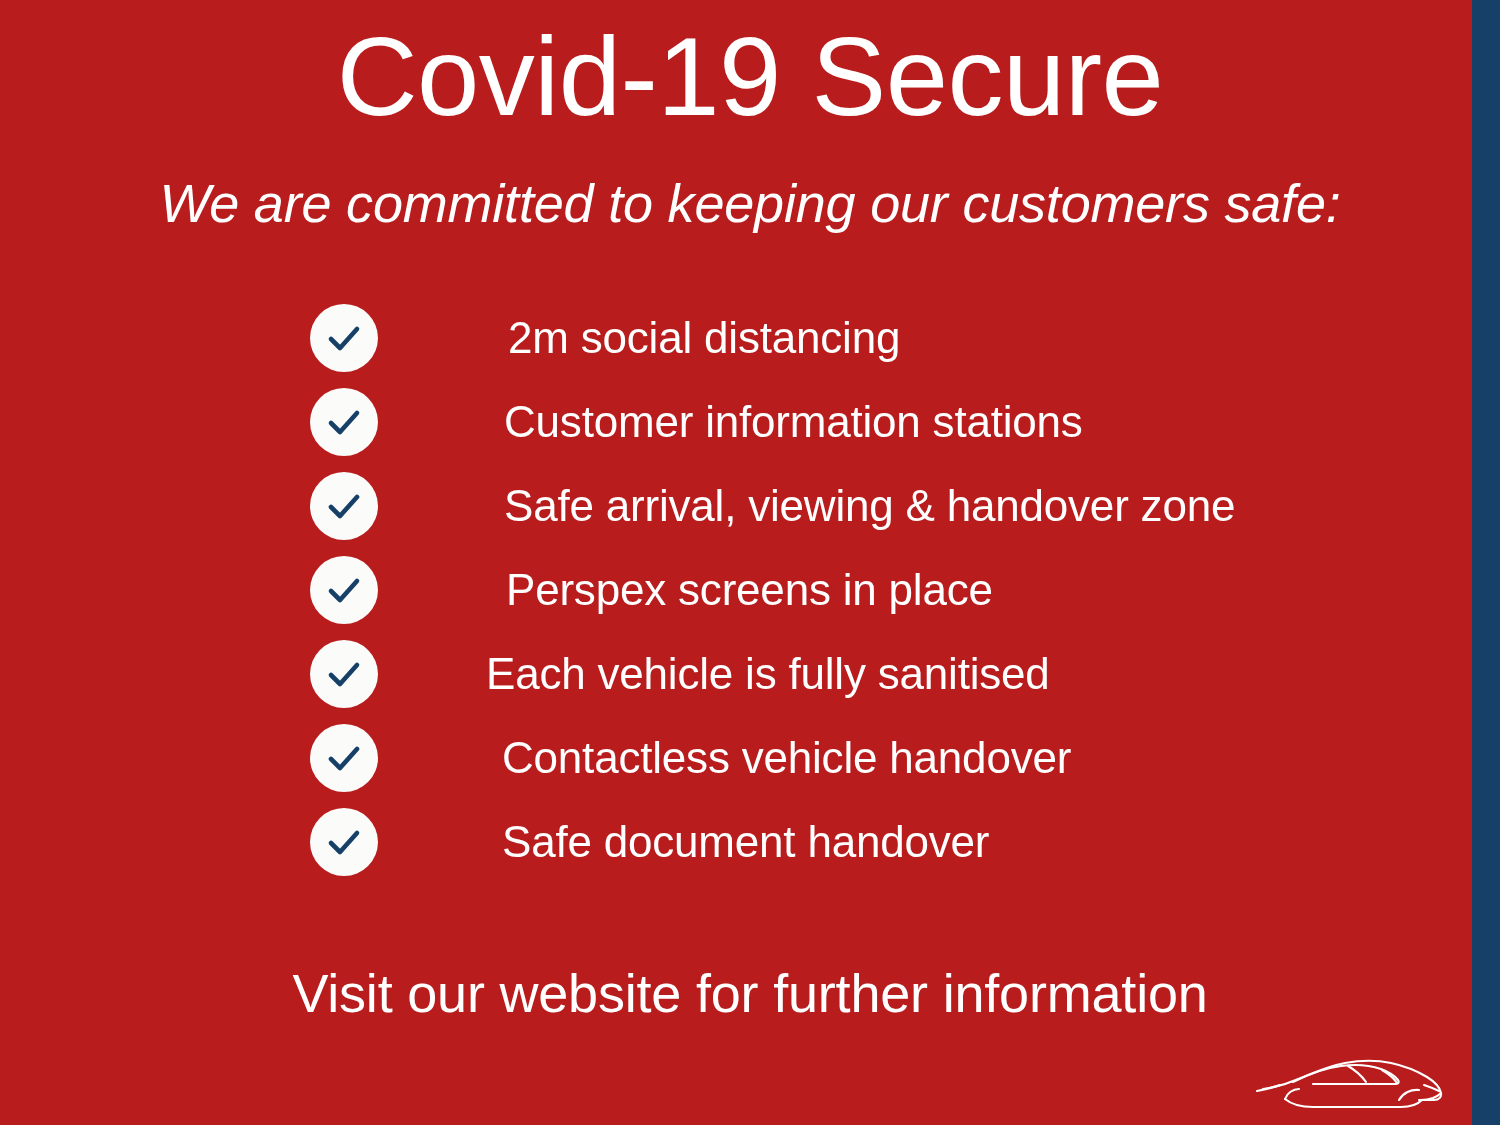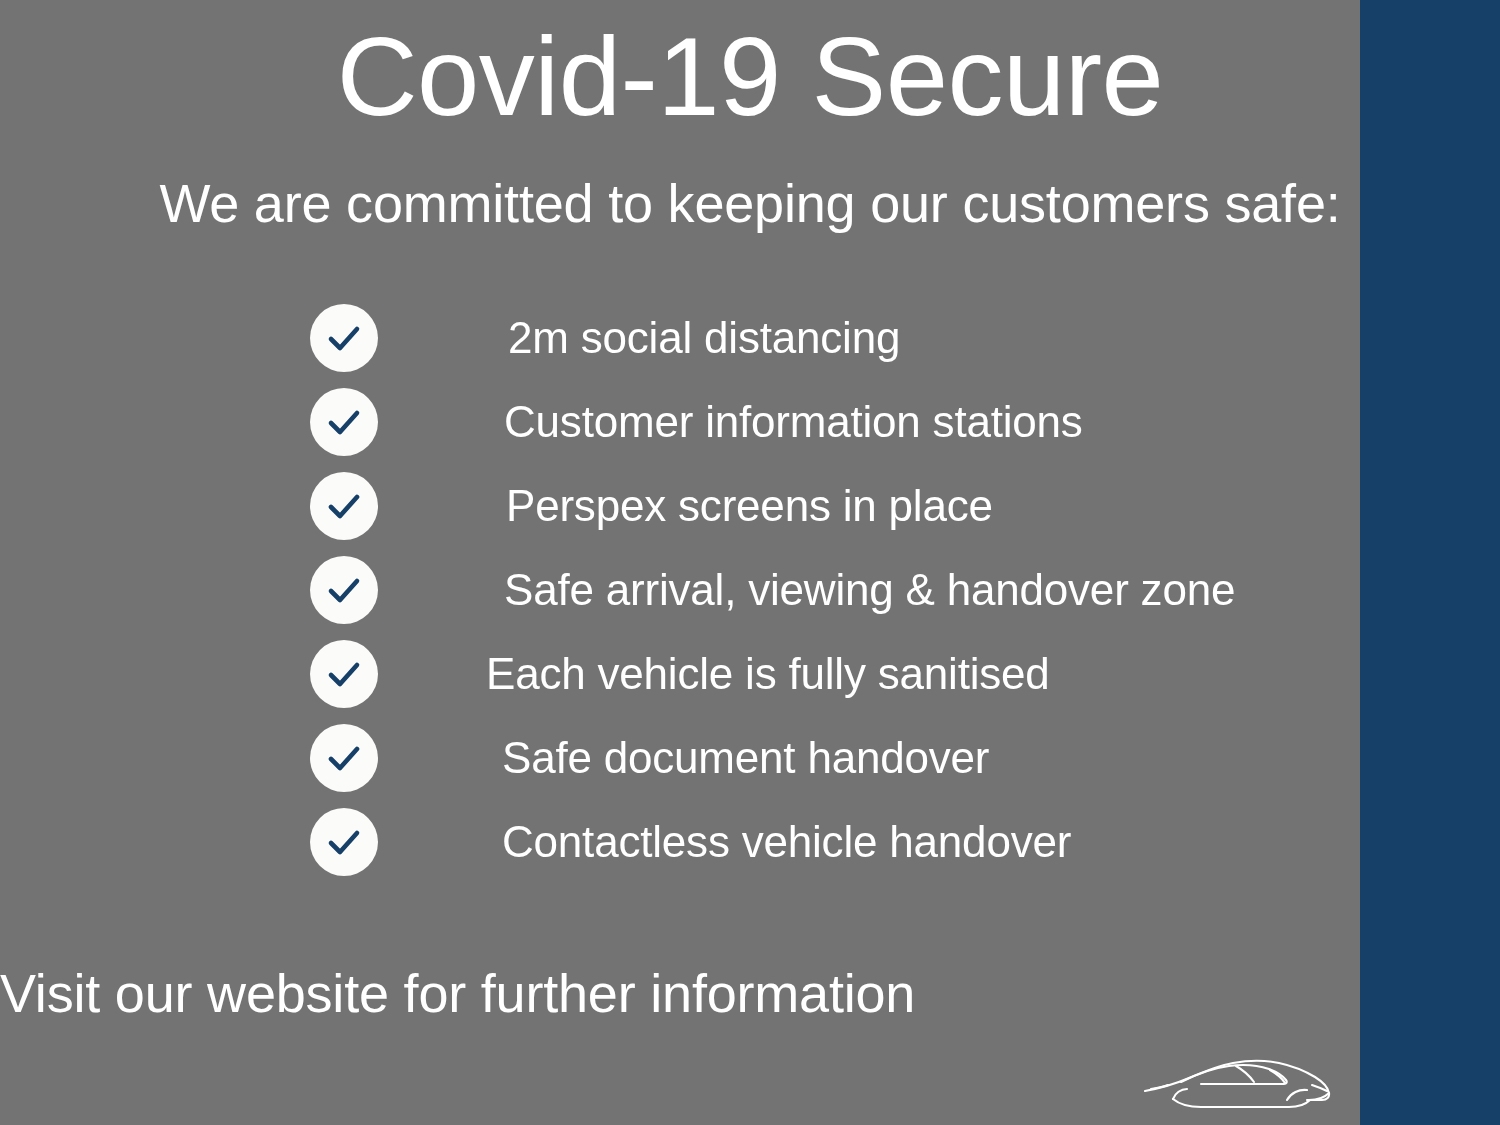--- a/index.html
+++ b/index.html
@@ -8,23 +8,23 @@
   }
   body {
     width: 1500px;
     height: 1125px;
     overflow: hidden;
     font-family: "Liberation Sans", sans-serif;
     background: #174069;
   }
   .poster {
     position: relative;
-    width: 1360px;
+    width: 1472px;
     height: 1125px;
-    background: #737373;
+    background: #b91c1c;
     box-sizing: border-box;
   }
 
   
   .title {
     position: absolute;
     left: 0;
     top: 18px;
     width: 1500px;
     text-align: center;
@@ -41,20 +41,21 @@
     left: 0;
     top: 172px;
     width: 1500px;
     text-align: center;
     color: #ffffff;
     font-size: 54px;
     line-height: 62px;
     font-weight: 300;
     letter-spacing: -0.2px;
     white-space: nowrap;
+    font-style: italic;
   }
 
   
   .checklist {
     position: absolute;
     left: 310px;
     top: 296px;
     width: 1000px;
   }
   .check-row {
@@ -95,21 +96,21 @@
   .gap-4 .check-label { margin-left: 108px; text-align: center; }
   .gap-5 .check-label { margin-left: 124px; }
   .gap-6 .check-label { margin-left: 124px; }
 
   
   .footer-note {
     position: absolute;
     left: 0;
     top: 962px;
     width: 1500px;
-    text-align: left;
+    text-align: center;
     color: #ffffff;
     font-size: 54px;
     line-height: 62px;
     font-weight: 300;
     letter-spacing: -0.2px;
     white-space: nowrap;
   }
 
   
   .logo {
@@ -159,63 +160,63 @@
 
     <div class="check-row gap-1">
       <span class="check-badge">
         <svg viewBox="0 0 44 44" aria-hidden="true">
           <polyline points="9,23 18,32 35,13" fill="none" stroke="#174069" stroke-width="4.6" stroke-linecap="round" stroke-linejoin="round"></polyline>
         </svg>
       </span>
       <span class="check-label">Customer information stations</span>
     </div>
 
+    <div class="check-row gap-3">
+      <span class="check-badge">
+        <svg viewBox="0 0 44 44" aria-hidden="true">
+          <polyline points="9,23 18,32 35,13" fill="none" stroke="#174069" stroke-width="4.6" stroke-linecap="round" stroke-linejoin="round"></polyline>
+        </svg>
+      </span>
+      <span class="check-label">Safe arrival, viewing &amp; handover zone</span>
+    </div>
+
     <div class="check-row gap-2">
       <span class="check-badge">
         <svg viewBox="0 0 44 44" aria-hidden="true">
           <polyline points="9,23 18,32 35,13" fill="none" stroke="#174069" stroke-width="4.6" stroke-linecap="round" stroke-linejoin="round"></polyline>
         </svg>
       </span>
       <span class="check-label">Perspex screens in place</span>
     </div>
 
-    <div class="check-row gap-3">
-      <span class="check-badge">
-        <svg viewBox="0 0 44 44" aria-hidden="true">
-          <polyline points="9,23 18,32 35,13" fill="none" stroke="#174069" stroke-width="4.6" stroke-linecap="round" stroke-linejoin="round"></polyline>
-        </svg>
-      </span>
-      <span class="check-label">Safe arrival, viewing &amp; handover zone</span>
-    </div>
-
     <div class="check-row gap-4">
       <span class="check-badge">
         <svg viewBox="0 0 44 44" aria-hidden="true">
           <polyline points="9,23 18,32 35,13" fill="none" stroke="#174069" stroke-width="4.6" stroke-linecap="round" stroke-linejoin="round"></polyline>
         </svg>
       </span>
       <span class="check-label">Each vehicle is fully sanitised</span>
     </div>
 
+    <div class="check-row gap-6">
+      <span class="check-badge">
+        <svg viewBox="0 0 44 44" aria-hidden="true">
+          <polyline points="9,23 18,32 35,13" fill="none" stroke="#174069" stroke-width="4.6" stroke-linecap="round" stroke-linejoin="round"></polyline>
+        </svg>
+      </span>
+      <span class="check-label">Contactless vehicle handover</span>
+    </div>
+
     <div class="check-row gap-5">
       <span class="check-badge">
         <svg viewBox="0 0 44 44" aria-hidden="true">
           <polyline points="9,23 18,32 35,13" fill="none" stroke="#174069" stroke-width="4.6" stroke-linecap="round" stroke-linejoin="round"></polyline>
         </svg>
       </span>
       <span class="check-label">Safe document handover</span>
-    </div>
-
-    <div class="check-row gap-6">
-      <span class="check-badge">
-        <svg viewBox="0 0 44 44" aria-hidden="true">
-          <polyline points="9,23 18,32 35,13" fill="none" stroke="#174069" stroke-width="4.6" stroke-linecap="round" stroke-linejoin="round"></polyline>
-        </svg>
-      </span>
-      <span class="check-label">Contactless vehicle handover</span>
     </div>
 
   </div>
 
   <div class="footer-note">Visit our website for further information</div>
 
   <div class="logo">
     <svg class="logo-mark" viewBox="0 0 196 58" aria-hidden="true">
       <g fill="none" stroke="#ffffff" stroke-width="2.1" stroke-linecap="round" stroke-linejoin="round">
 

